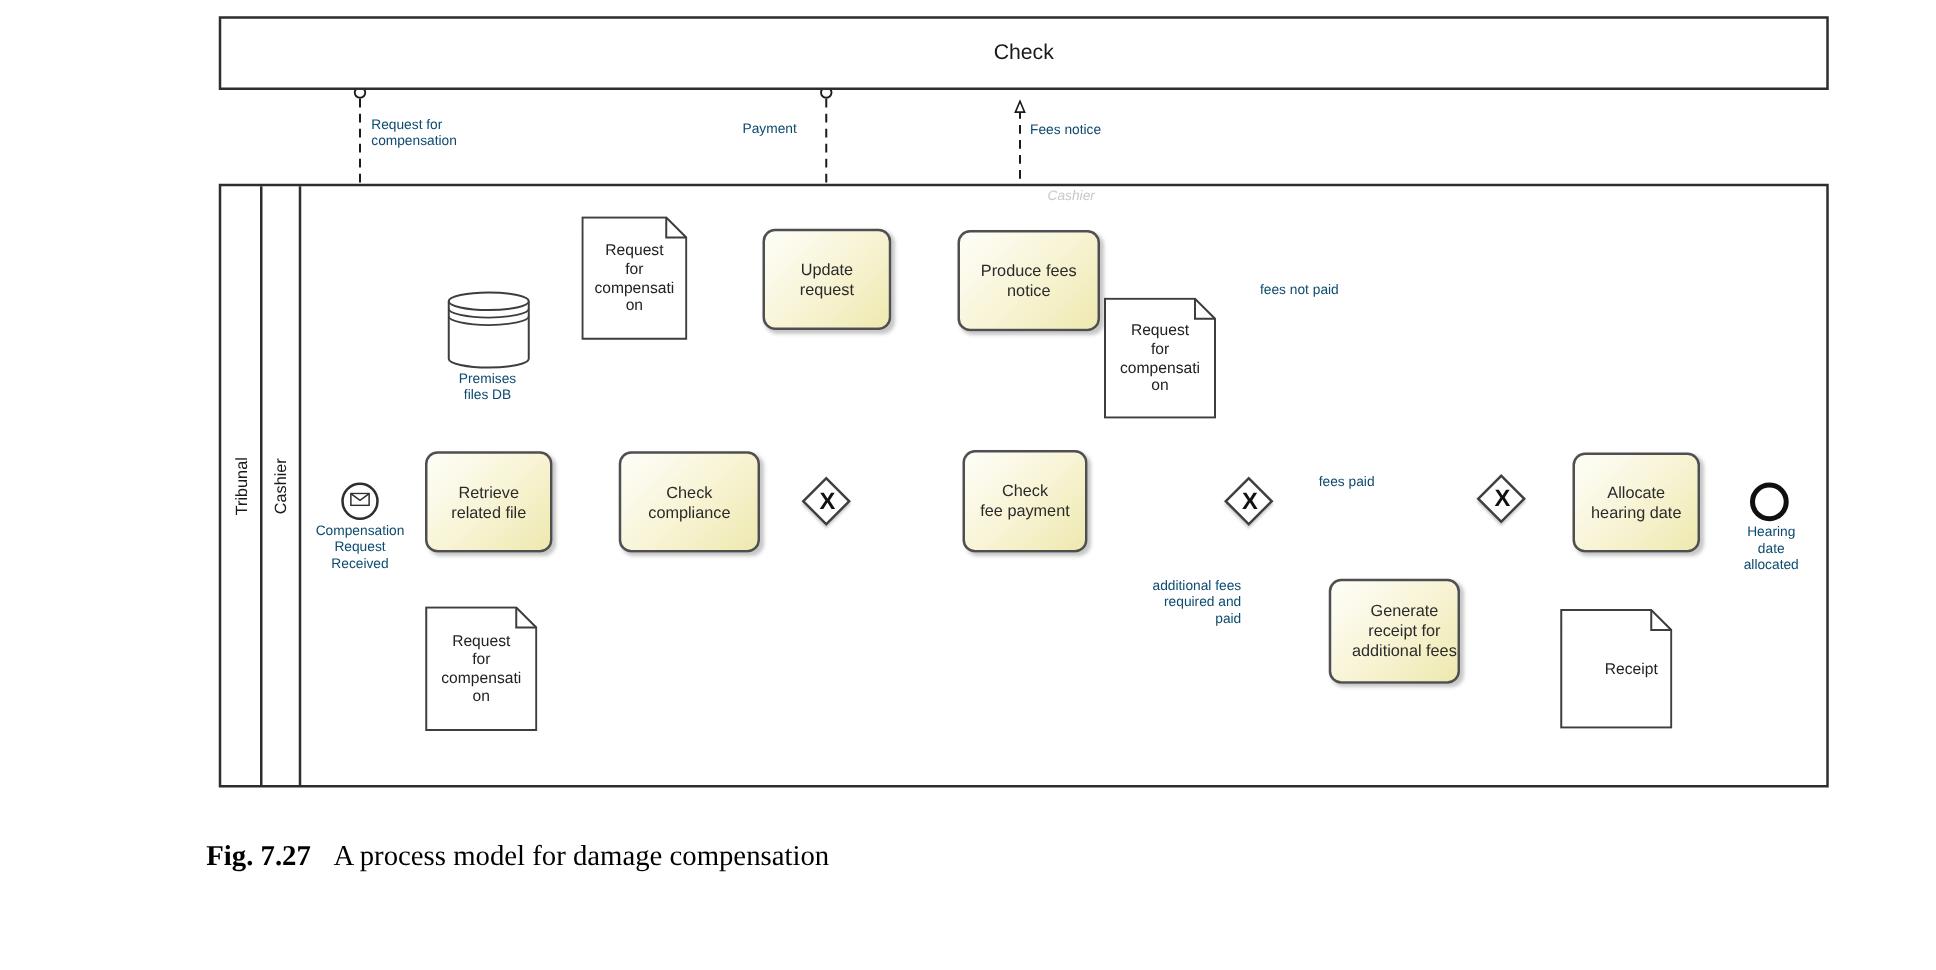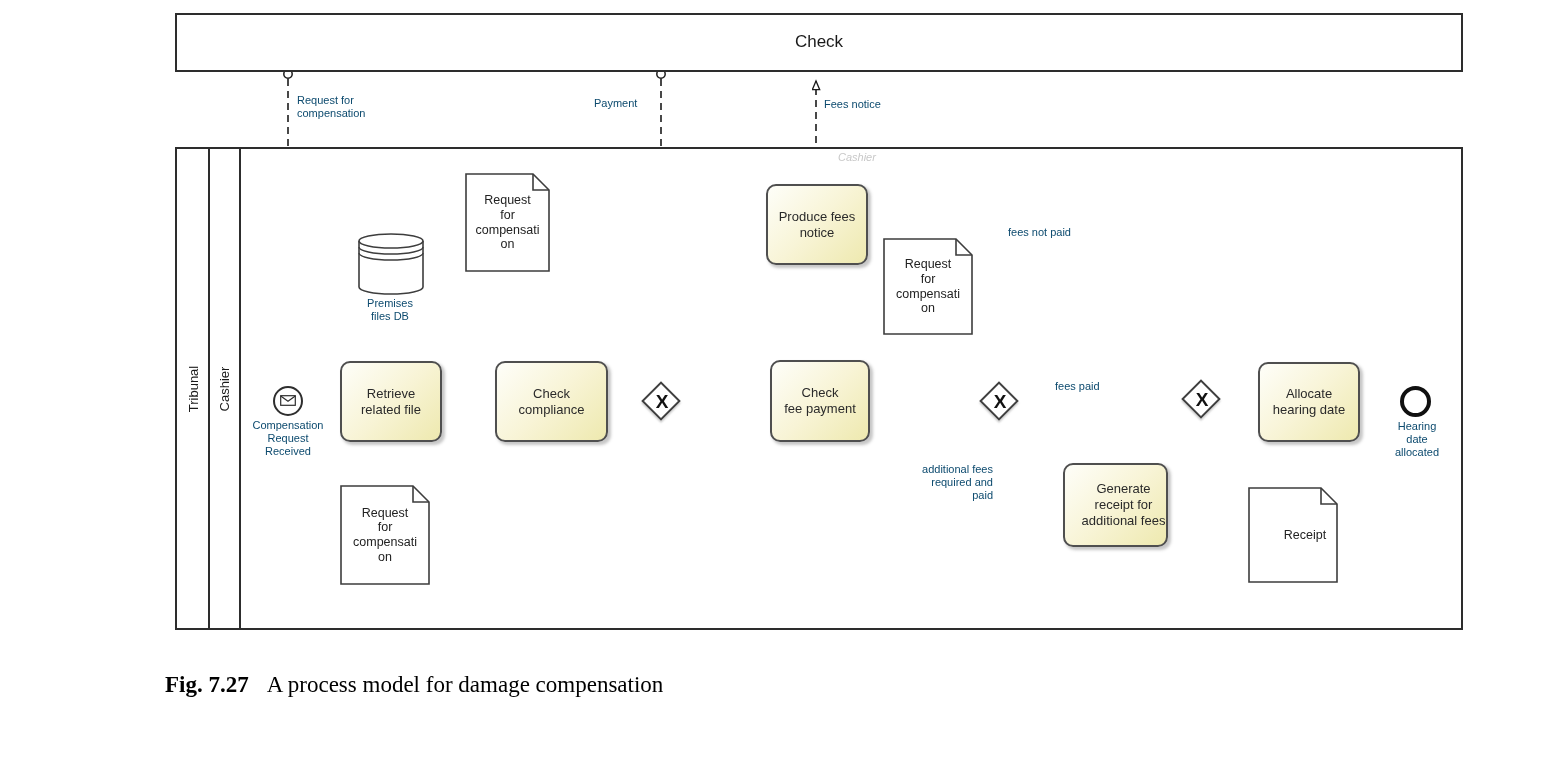--- a/index.html
+++ b/index.html
@@ -131,21 +131,23 @@
 
   <div class="event end" style="left:1400px;top:386px;width:31px;height:31px;"></div>
   <div class="lbl center" style="left:1382px;top:420px;width:70px;">Hearing
 date
 allocated</div>
 
   <div class="task" style="left:340px;top:361px;width:102px;height:81px;">Retrieve
 related file</div>
   <div class="task" style="left:495px;top:361px;width:113px;height:81px;">Check
 compliance</div>
-  <div class="task" style="left:766px;top:184px;width:102px;height:81px;">Produce fees
+  <div class="task" style="left:610px;top:183px;width:103px;height:81px;">Update
+request</div>
+  <div class="task" style="left:766px;top:184px;width:114px;height:81px;">Produce fees
 notice</div>
   <div class="task" style="left:770px;top:360px;width:100px;height:82px;">Check
 fee payment</div>
   <div class="task" style="left:1063px;top:463px;width:105px;height:84px;padding-left:16px;">Generate
 receipt for
 additional fees</div>
   <div class="task" style="left:1258px;top:362px;width:102px;height:80px;">Allocate
 hearing date</div>
 
   <div class="gateway" style="left:641px;top:381px;">

